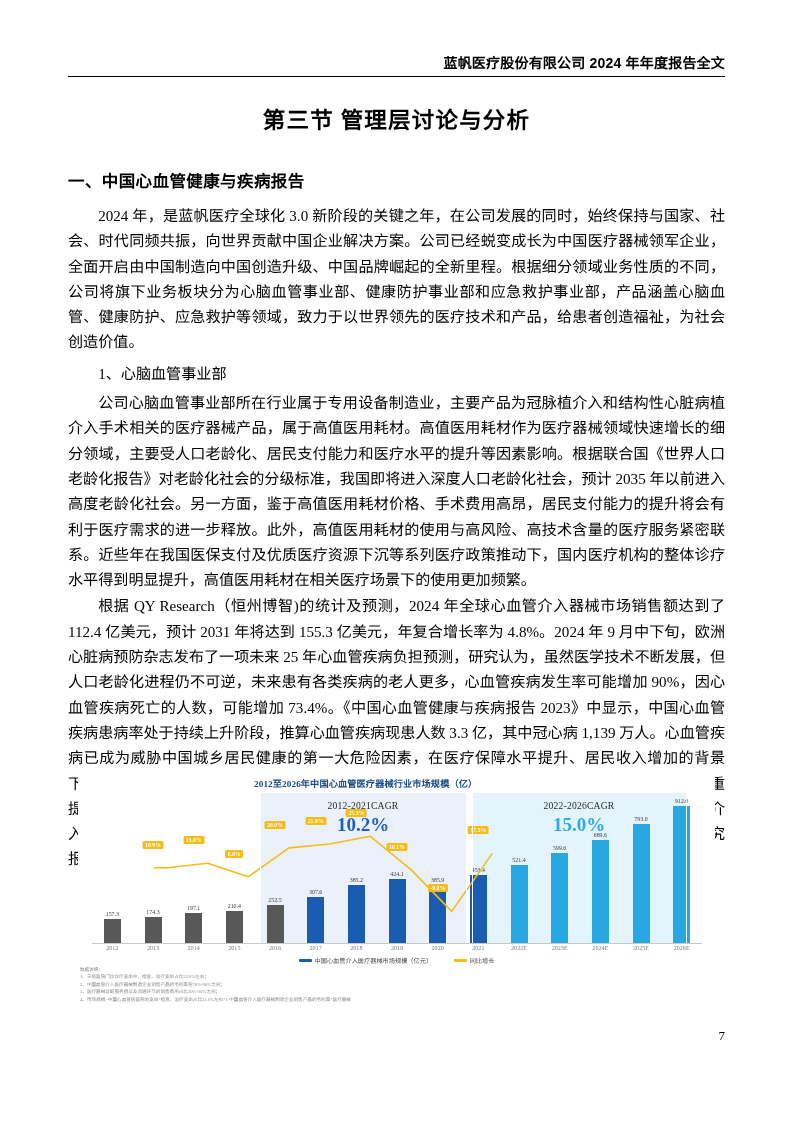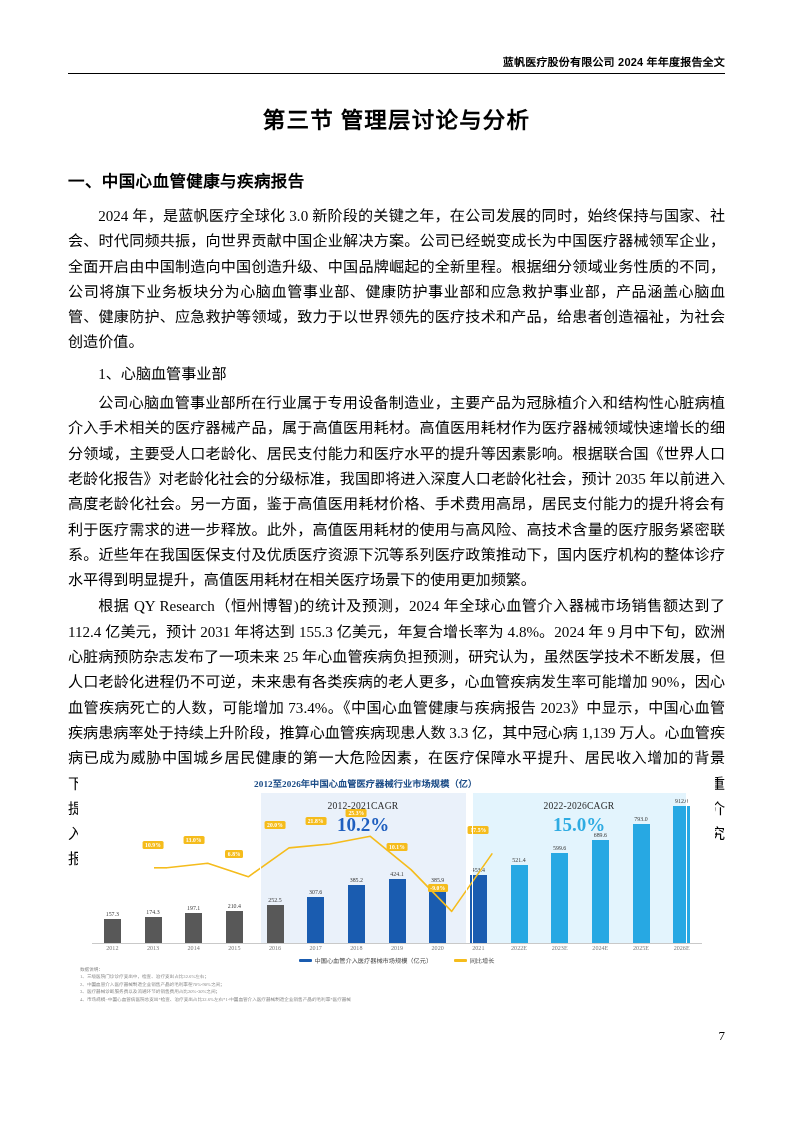--- a/index.html
+++ b/index.html
@@ -6,21 +6,21 @@
   body{
     width:793px;height:1122px;background:#ffffff;
     font-family:"Liberation Serif","DejaVu Serif",serif;
     color:#000;position:relative;overflow:hidden;
   }
   .page{position:absolute;inset:0;}
 
   
   .hdr{position:absolute;left:68px;right:68px;top:56px;}
   .hdr-text{
-    text-align:right;font-size:11px;line-height:1.1;
+    text-align:right;font-size:14px;line-height:1.1;
     font-family:"Liberation Sans","DejaVu Sans",sans-serif;
     font-weight:bold;letter-spacing:.2px;color:#000;
   }
   .hdr-rule{border-bottom:1.6px solid #000;margin-top:5px;}
 
   
   .doc-title{
     position:absolute;left:0;right:0;top:102px;text-align:center;
     font-size:22.5px;font-weight:bold;letter-spacing:1.2px;
     font-family:"Liberation Serif","DejaVu Serif",serif;

